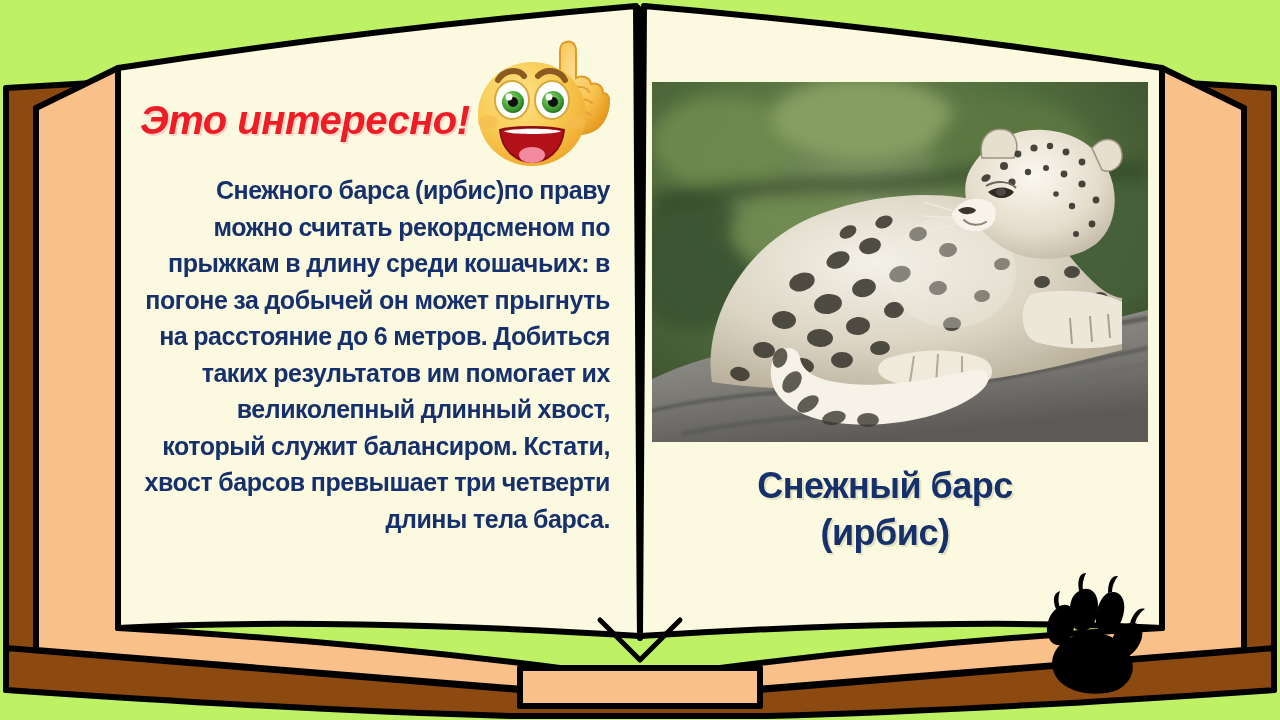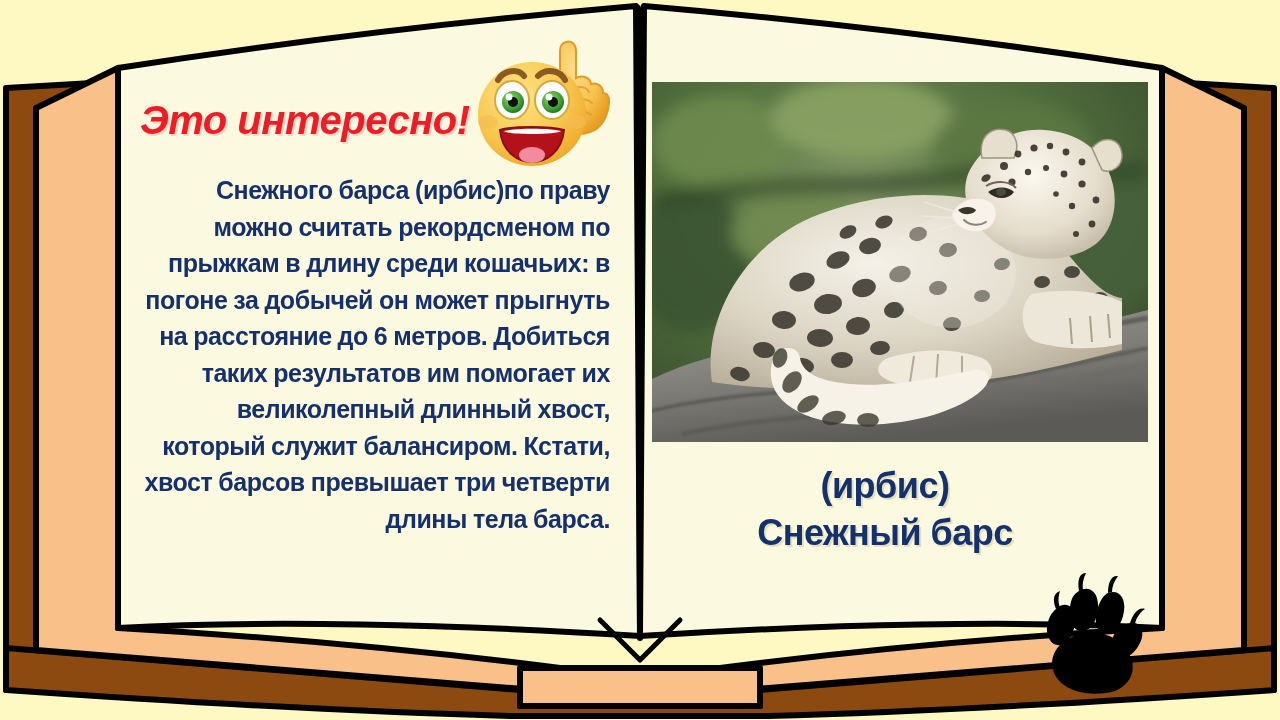--- a/index.html
+++ b/index.html
@@ -12,21 +12,21 @@
     width: 1280px;
     height: 720px;
     overflow: hidden;
     font-family: "Liberation Sans", sans-serif;
   }
 
   #stage {
     position: relative;
     width: 1280px;
     height: 720px;
-    background: #fef9c3;
+    background: #bef264;
   }
 
   
   #book-art {
     position: absolute;
     left: 0; top: 0;
     width: 1280px; height: 720px;
   }
 
   
@@ -396,22 +396,22 @@
               <path d="M304,130 L272,120"></path>
                 <path d="M304,136 L270,134"></path>
               <path d="M306,142 L276,150"></path>
             </g>
           </g>
         </g>
       </svg>
     </div>
 
     <div class="caption">
+      <div>Снежный барс</div>
       <div>(ирбис)</div>
-      <div>Снежный барс</div>
     </div>
 
     <div class="pawprint">
       <svg viewBox="0 0 130 135" xmlns="http://www.w3.org/2000/svg">
 
         <path d="M62,68
                  C 80,68 96,80 100,96
                  C 104,112 92,126 74,128
                  C 58,130 44,128 32,120
                  C 18,110 16,92 28,80

